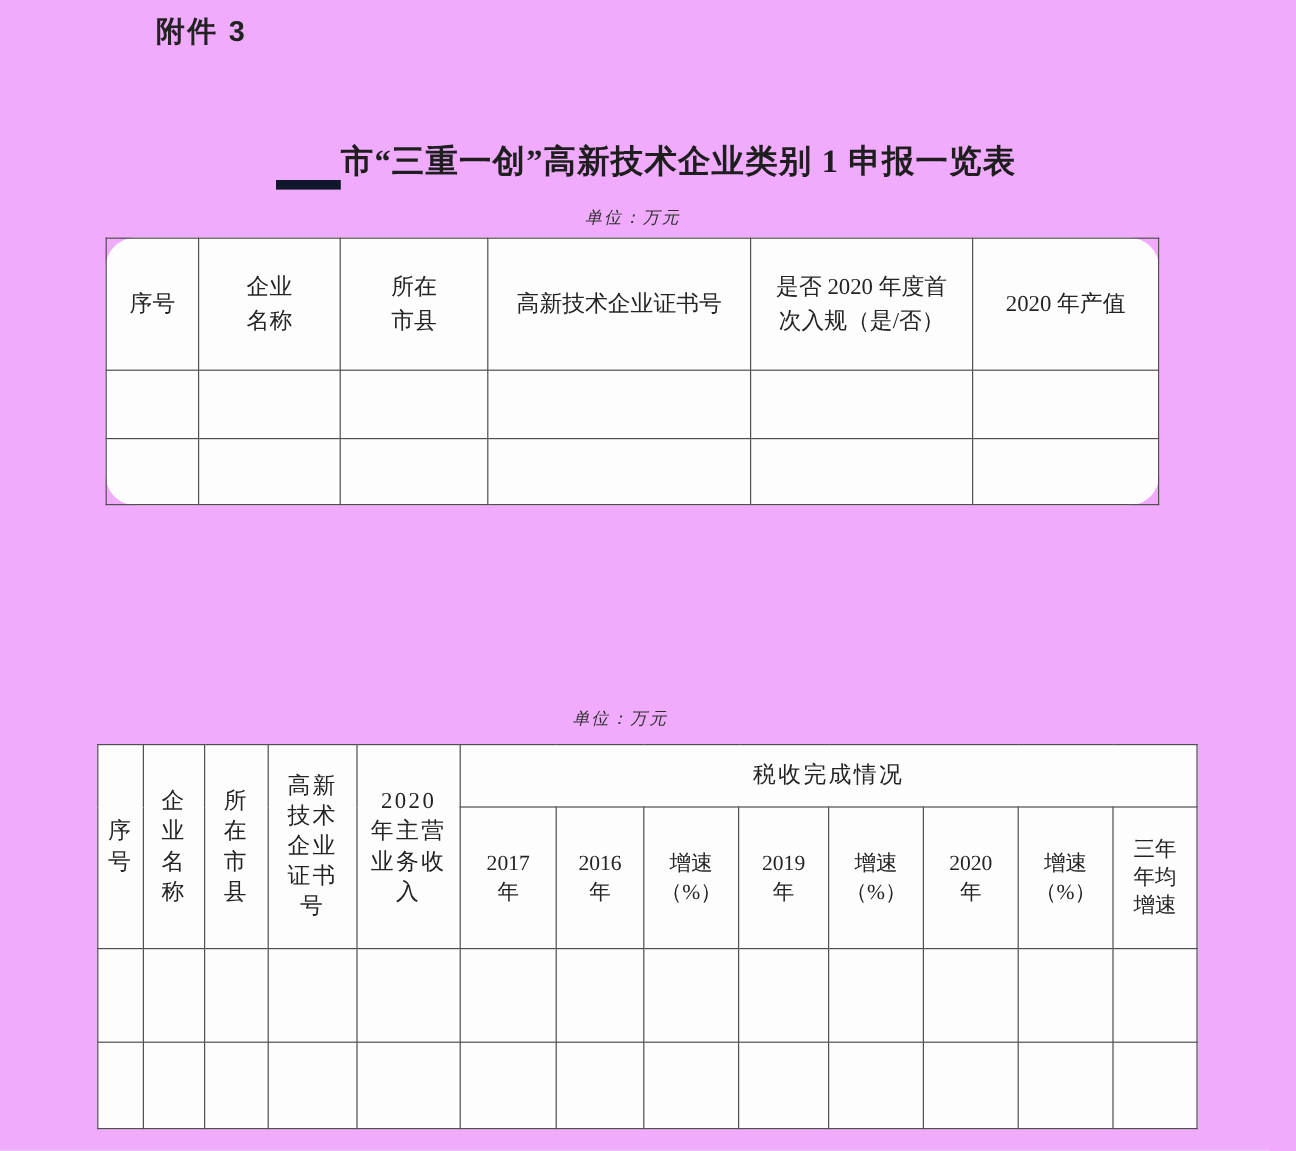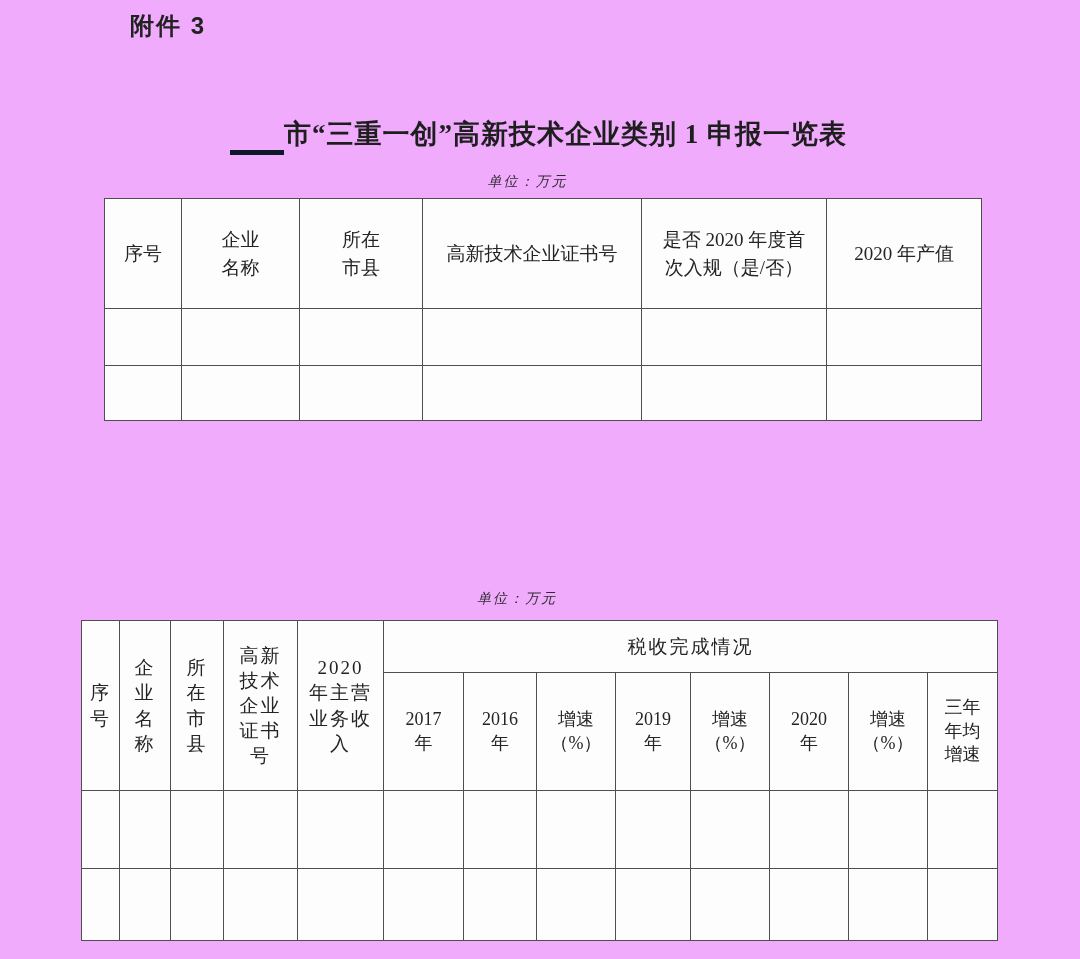--- a/index.html
+++ b/index.html
@@ -30,21 +30,21 @@
     font-size: 27px;
     letter-spacing: 1px;
     color: #1e1e1e;
     white-space: nowrap;
   }
   .title1 { left: 100px; top: 116px; width: 877px; }
   .title2 { left: 81px;  top: 533px; width: 916px; }
   .blank {
     display: inline-block;
     color: transparent;
-    border-bottom: 5px solid #0f172a;
+    border-bottom: 8px solid #0f172a;
     min-width: 54px;
     letter-spacing: 0;
   }
   .unit {
     position: absolute;
     text-align: center;
     font-style: italic;
     font-size: 14px;
     letter-spacing: 2px;
     color: #2e2e2e;
@@ -62,21 +62,21 @@
     border: 1.5px solid #4f4f4f;
     text-align: center;
     vertical-align: middle;
     font-weight: normal;
     color: #242424;
     padding: 2px;
     overflow: hidden;
   }
   .pre { white-space: pre-line; }
 
-  .t1 { left: 104px; top: 198px; width: 877px; }
+  .t1 { left: 88px; top: 198px; width: 877px; border-radius: 25px; }
   .t1 th { font-size: 19px; line-height: 1.45; }
   .t1 .head-row   { height: 110px; }
   .t1 .body-row-a { height: 57px; }
   .t1 .body-row-b { height: 55px; }
 
   .t2 { left: 81px; top: 620px; width: 916px; }
   .t2 th { font-size: 18px; line-height: 1.32; }
   .t2 .group-row  { height: 52px; }
   .t2 .group-row th { font-size: 19px; letter-spacing: 2px; }
   .t2 .sub-row    { height: 118px; }

